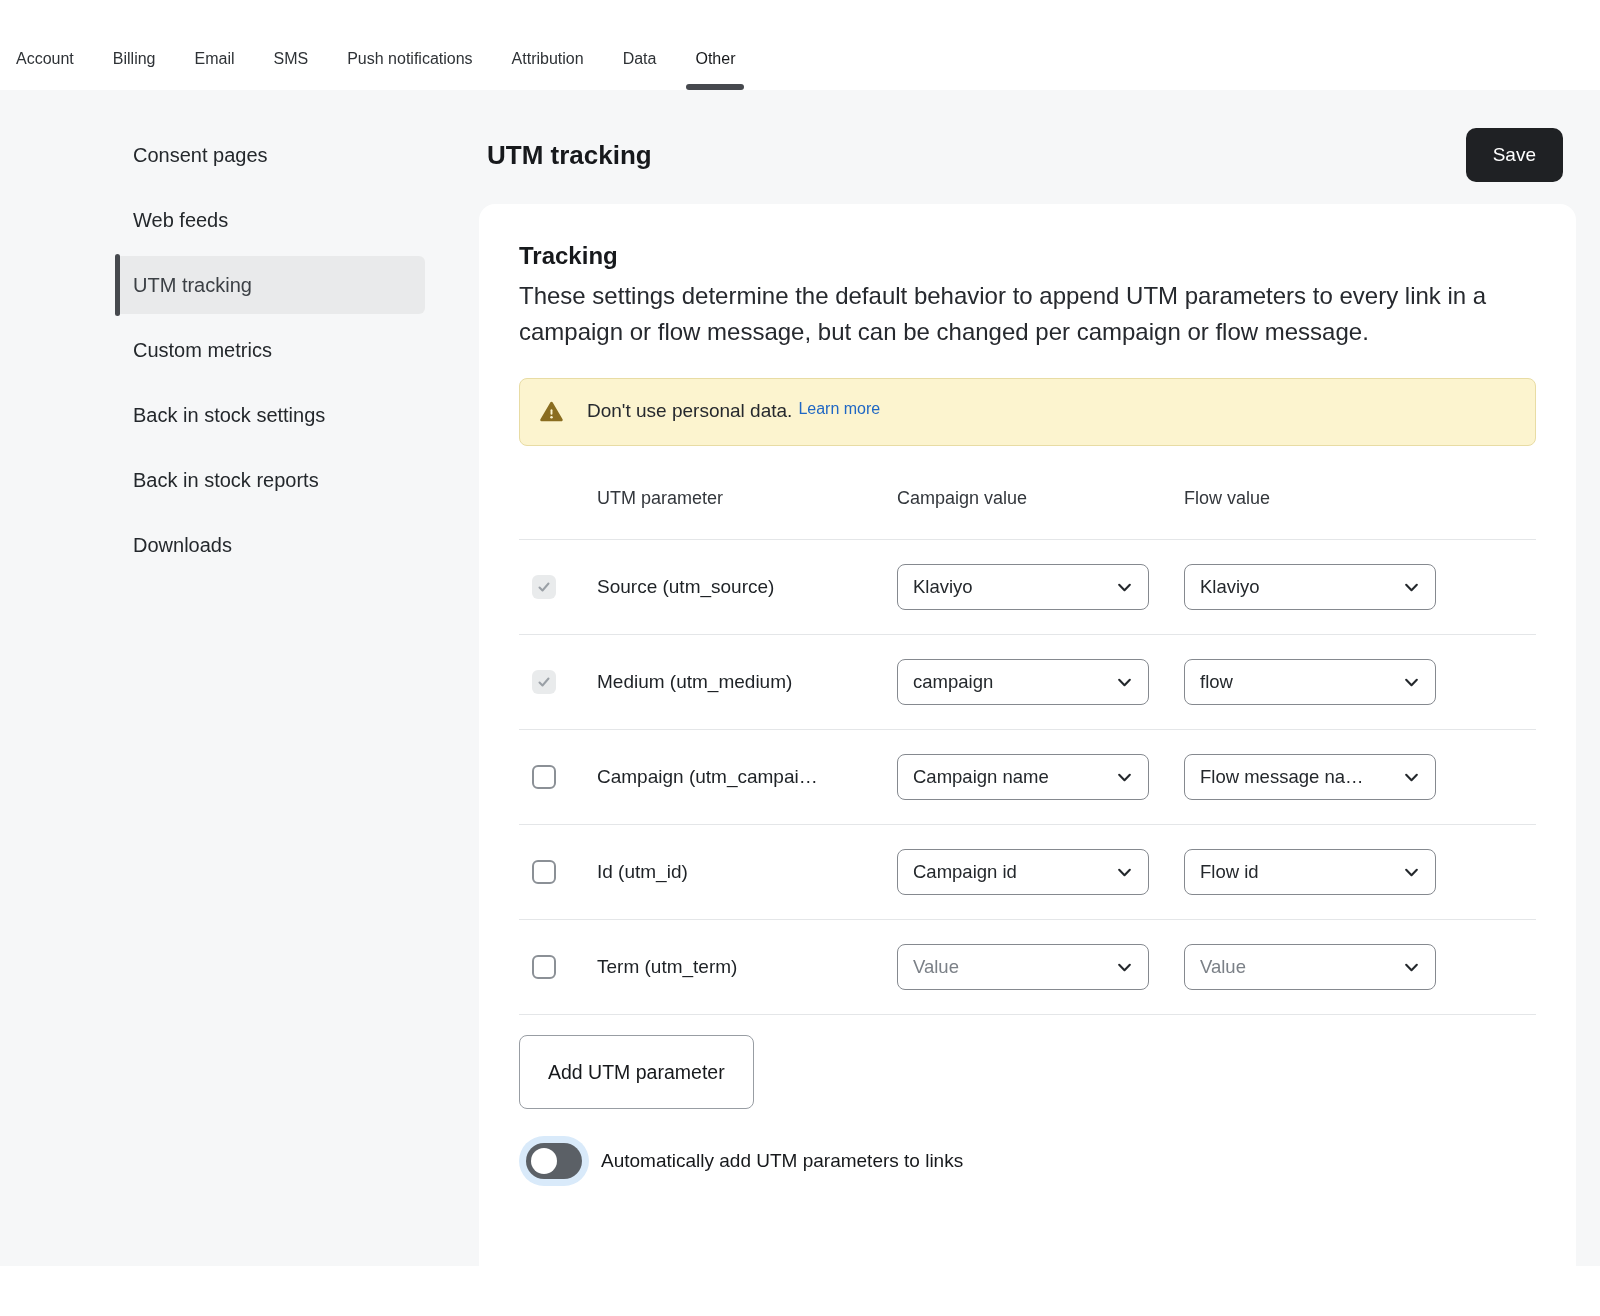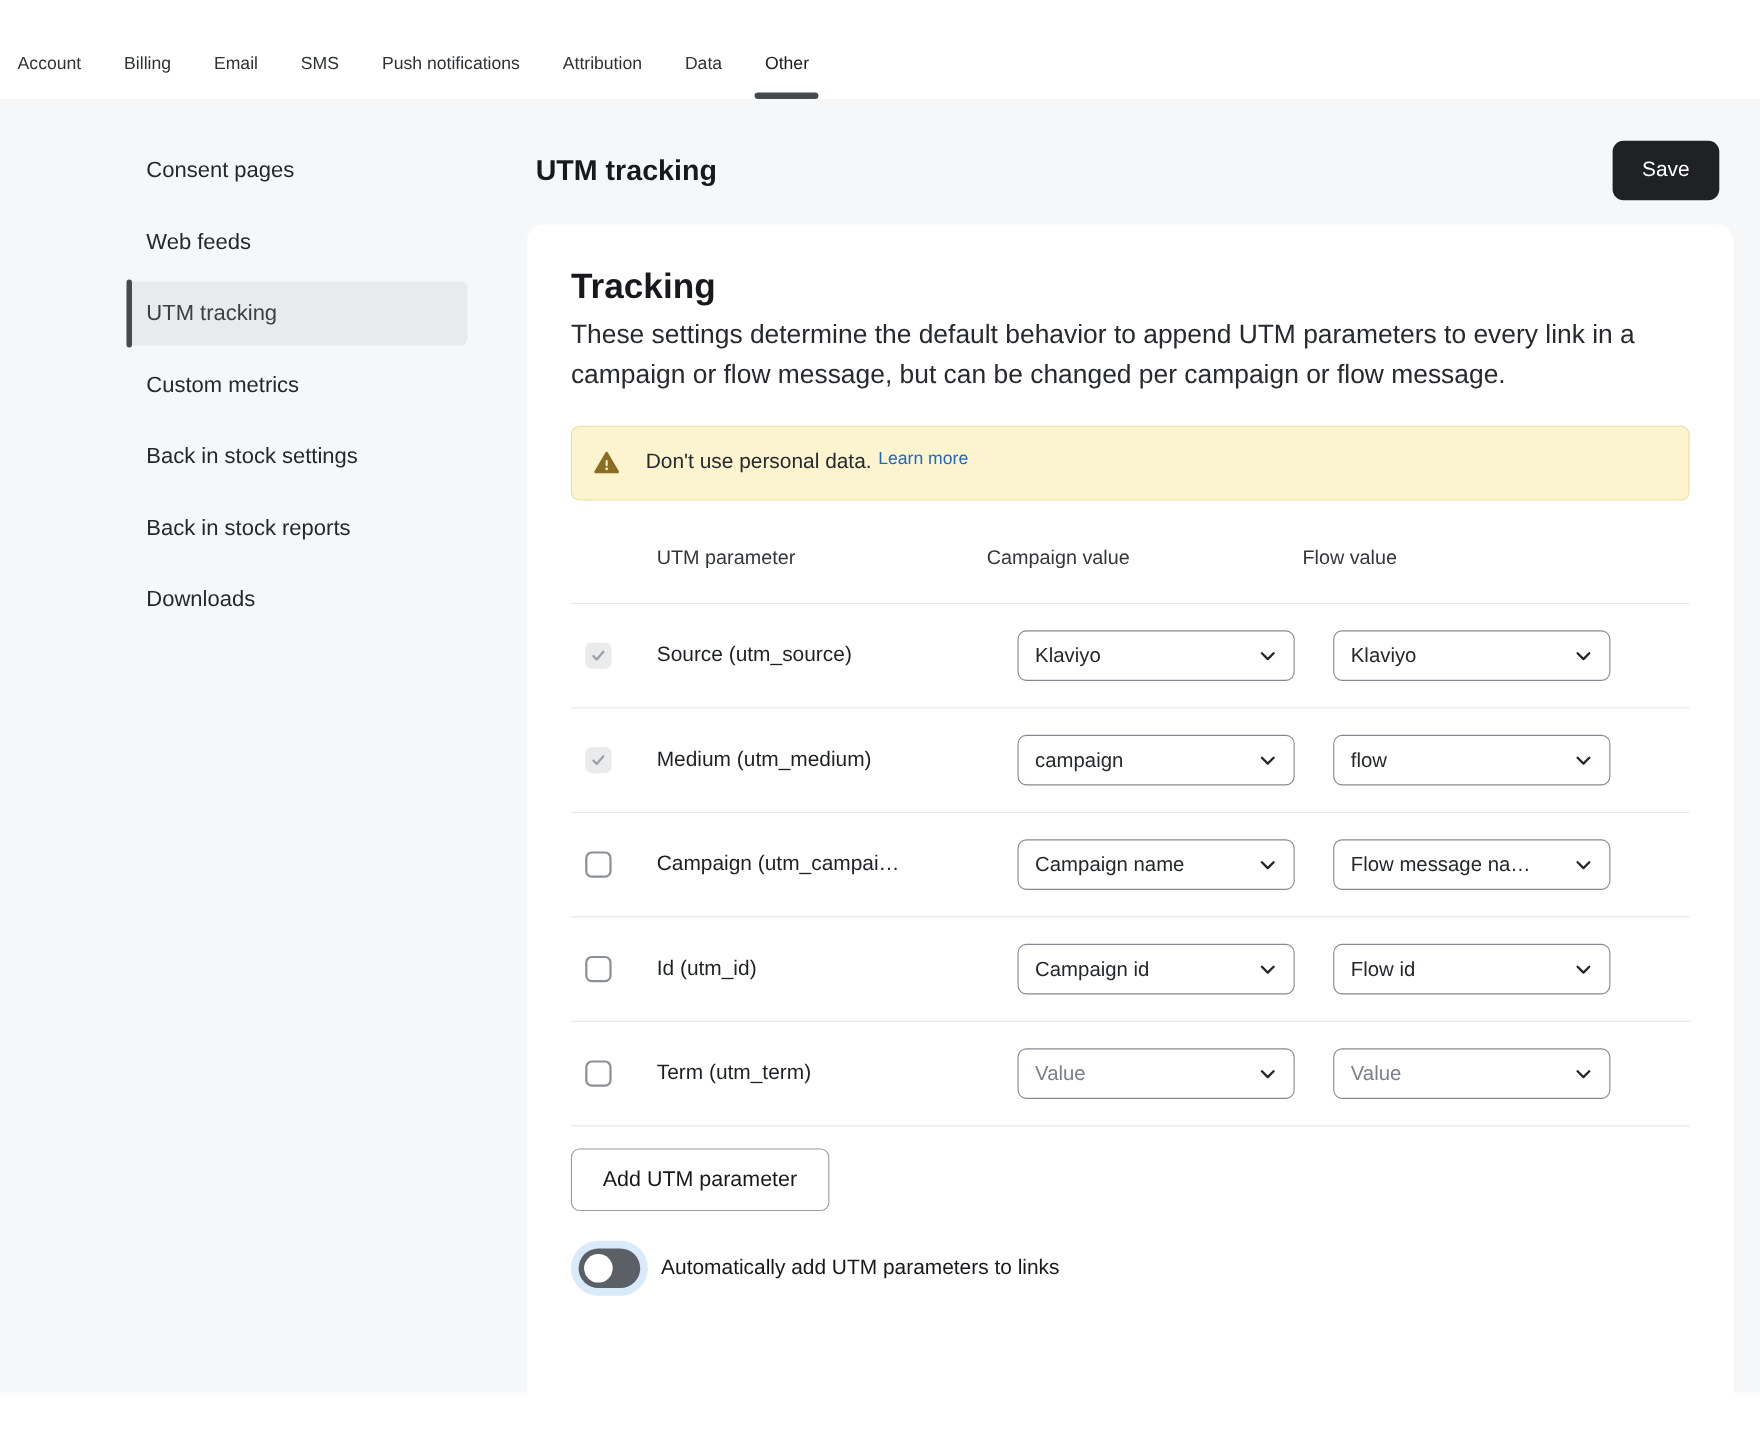--- a/index.html
+++ b/index.html
@@ -55,21 +55,21 @@
     background: #1f2124; color: #ffffff; font-size: 19px; font-weight: 500;
     border: none; border-radius: 10px; padding: 16px 27px;
     margin-right: 13px; cursor: pointer; font-family: inherit;
   }
 
   
   .card {
     background: #ffffff; border-radius: 16px; margin-top: 22px;
     padding: 38px 40px 40px 40px; height: 1080px;
   }
-  .card-title { font-size: 32px; font-weight: 700; color: #17191c; }
+  .card-title { font-size: 24px; font-weight: 700; color: #17191c; }
   .card-desc {
     font-size: 24px; line-height: 36px; color: #26292e;
     margin-top: 8px; max-width: 990px;
   }
 
   
   .banner {
     margin-top: 28px; background: #fcf4cf; border: 1px solid #e8dca4;
     border-radius: 8px; padding: 21px 5px; display: flex; align-items: flex-start;
   }
@@ -98,30 +98,30 @@
   .checkbox.checked.disabled {
     background: #e9ebec; border: none; cursor: default;
   }
   .checkbox svg { width: 16px; height: 16px; }
 
   
   .select {
     width: 252px; height: 46px; background: #ffffff;
     border: 1px solid #85898f; border-radius: 8px;
     display: flex; align-items: center; justify-content: space-between;
-    padding: 0 15px; cursor: pointer; margin-left: 28px;
+    padding: 0 15px; cursor: pointer;
   }
   .select-value { font-size: 18.5px; color: #24282c; white-space: nowrap; overflow: hidden; }
   .select-value.placeholder { color: #7b8087; }
   .select .chev { width: 17px; height: 17px; color: #24282c; flex-shrink: 0; margin-left: 8px; }
 
   
   .add-btn {
     margin-top: 20px; background: #ffffff; border: 1px solid #989da3;
-    border-radius: 8px; padding: 0 28px; height: 57px;
+    border-radius: 8px; padding: 0 28px; height: 74px;
     font-size: 19.5px; font-weight: 500; color: #17191c;
     cursor: pointer; font-family: inherit;
   }
   .toggle-row { display: flex; align-items: center; margin-top: 34px; }
   .toggle {
     width: 56px; height: 36px; border-radius: 18px; background: #5b6066;
     position: relative; cursor: pointer;
     box-shadow: 0 0 0 7px #d9eafa;
     margin-left: 7px;
   }

